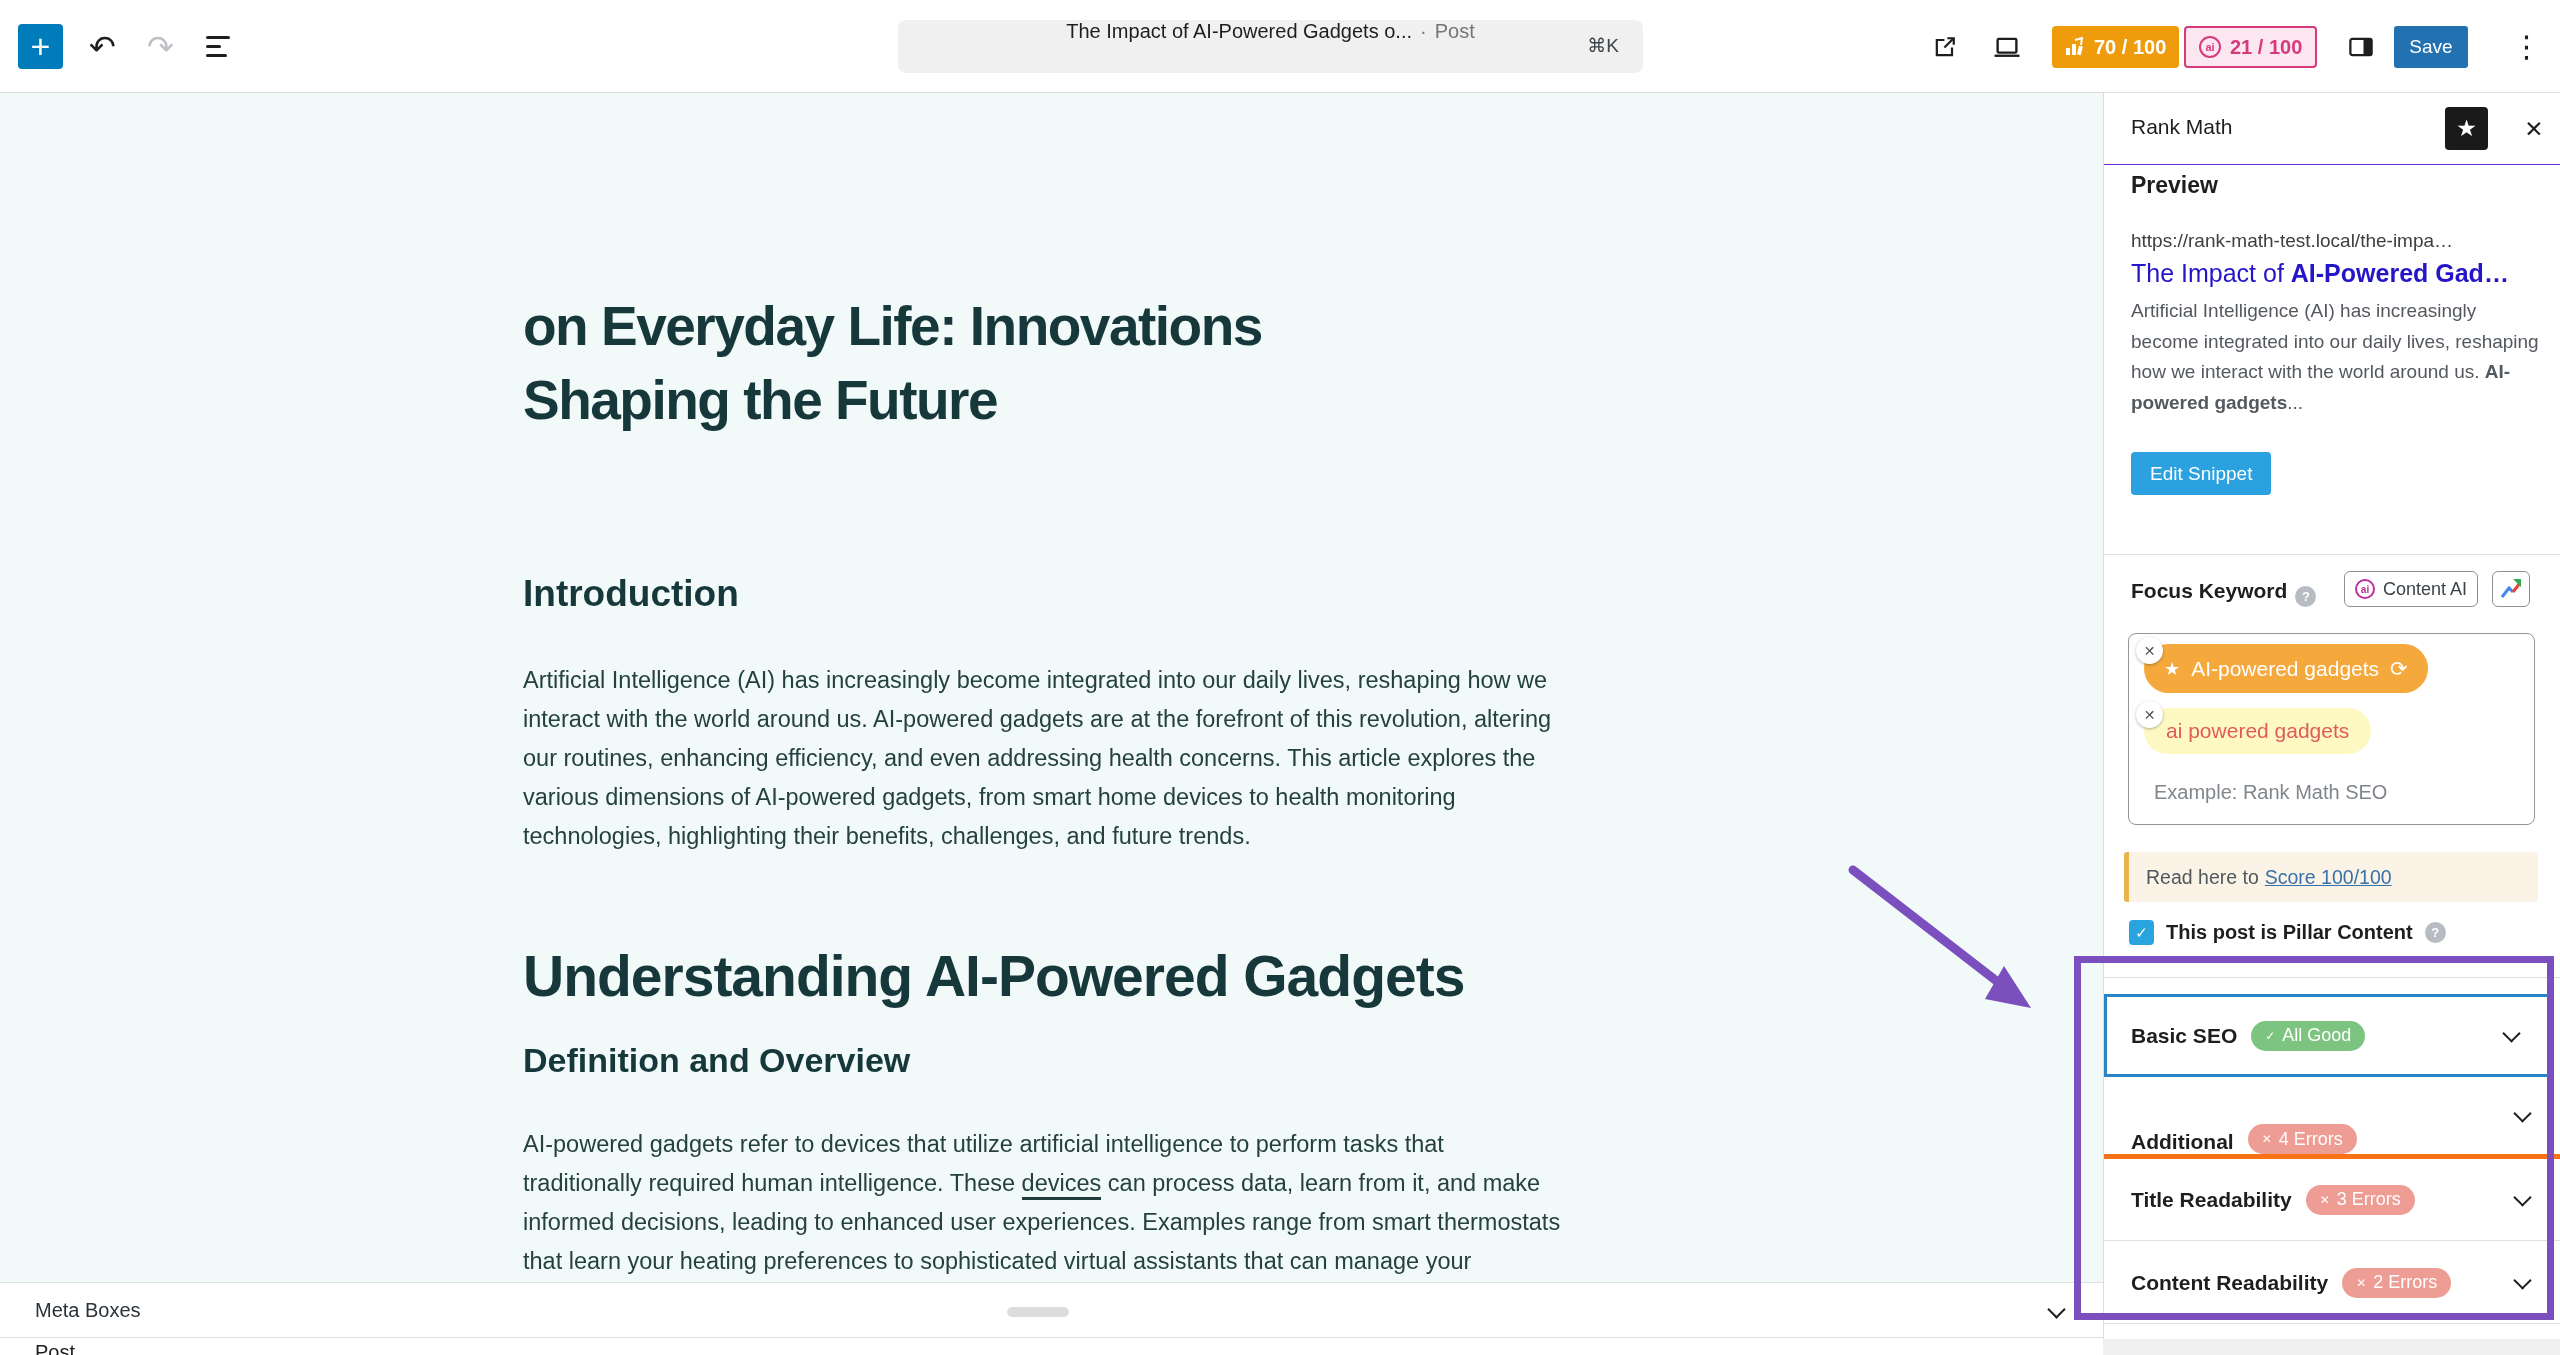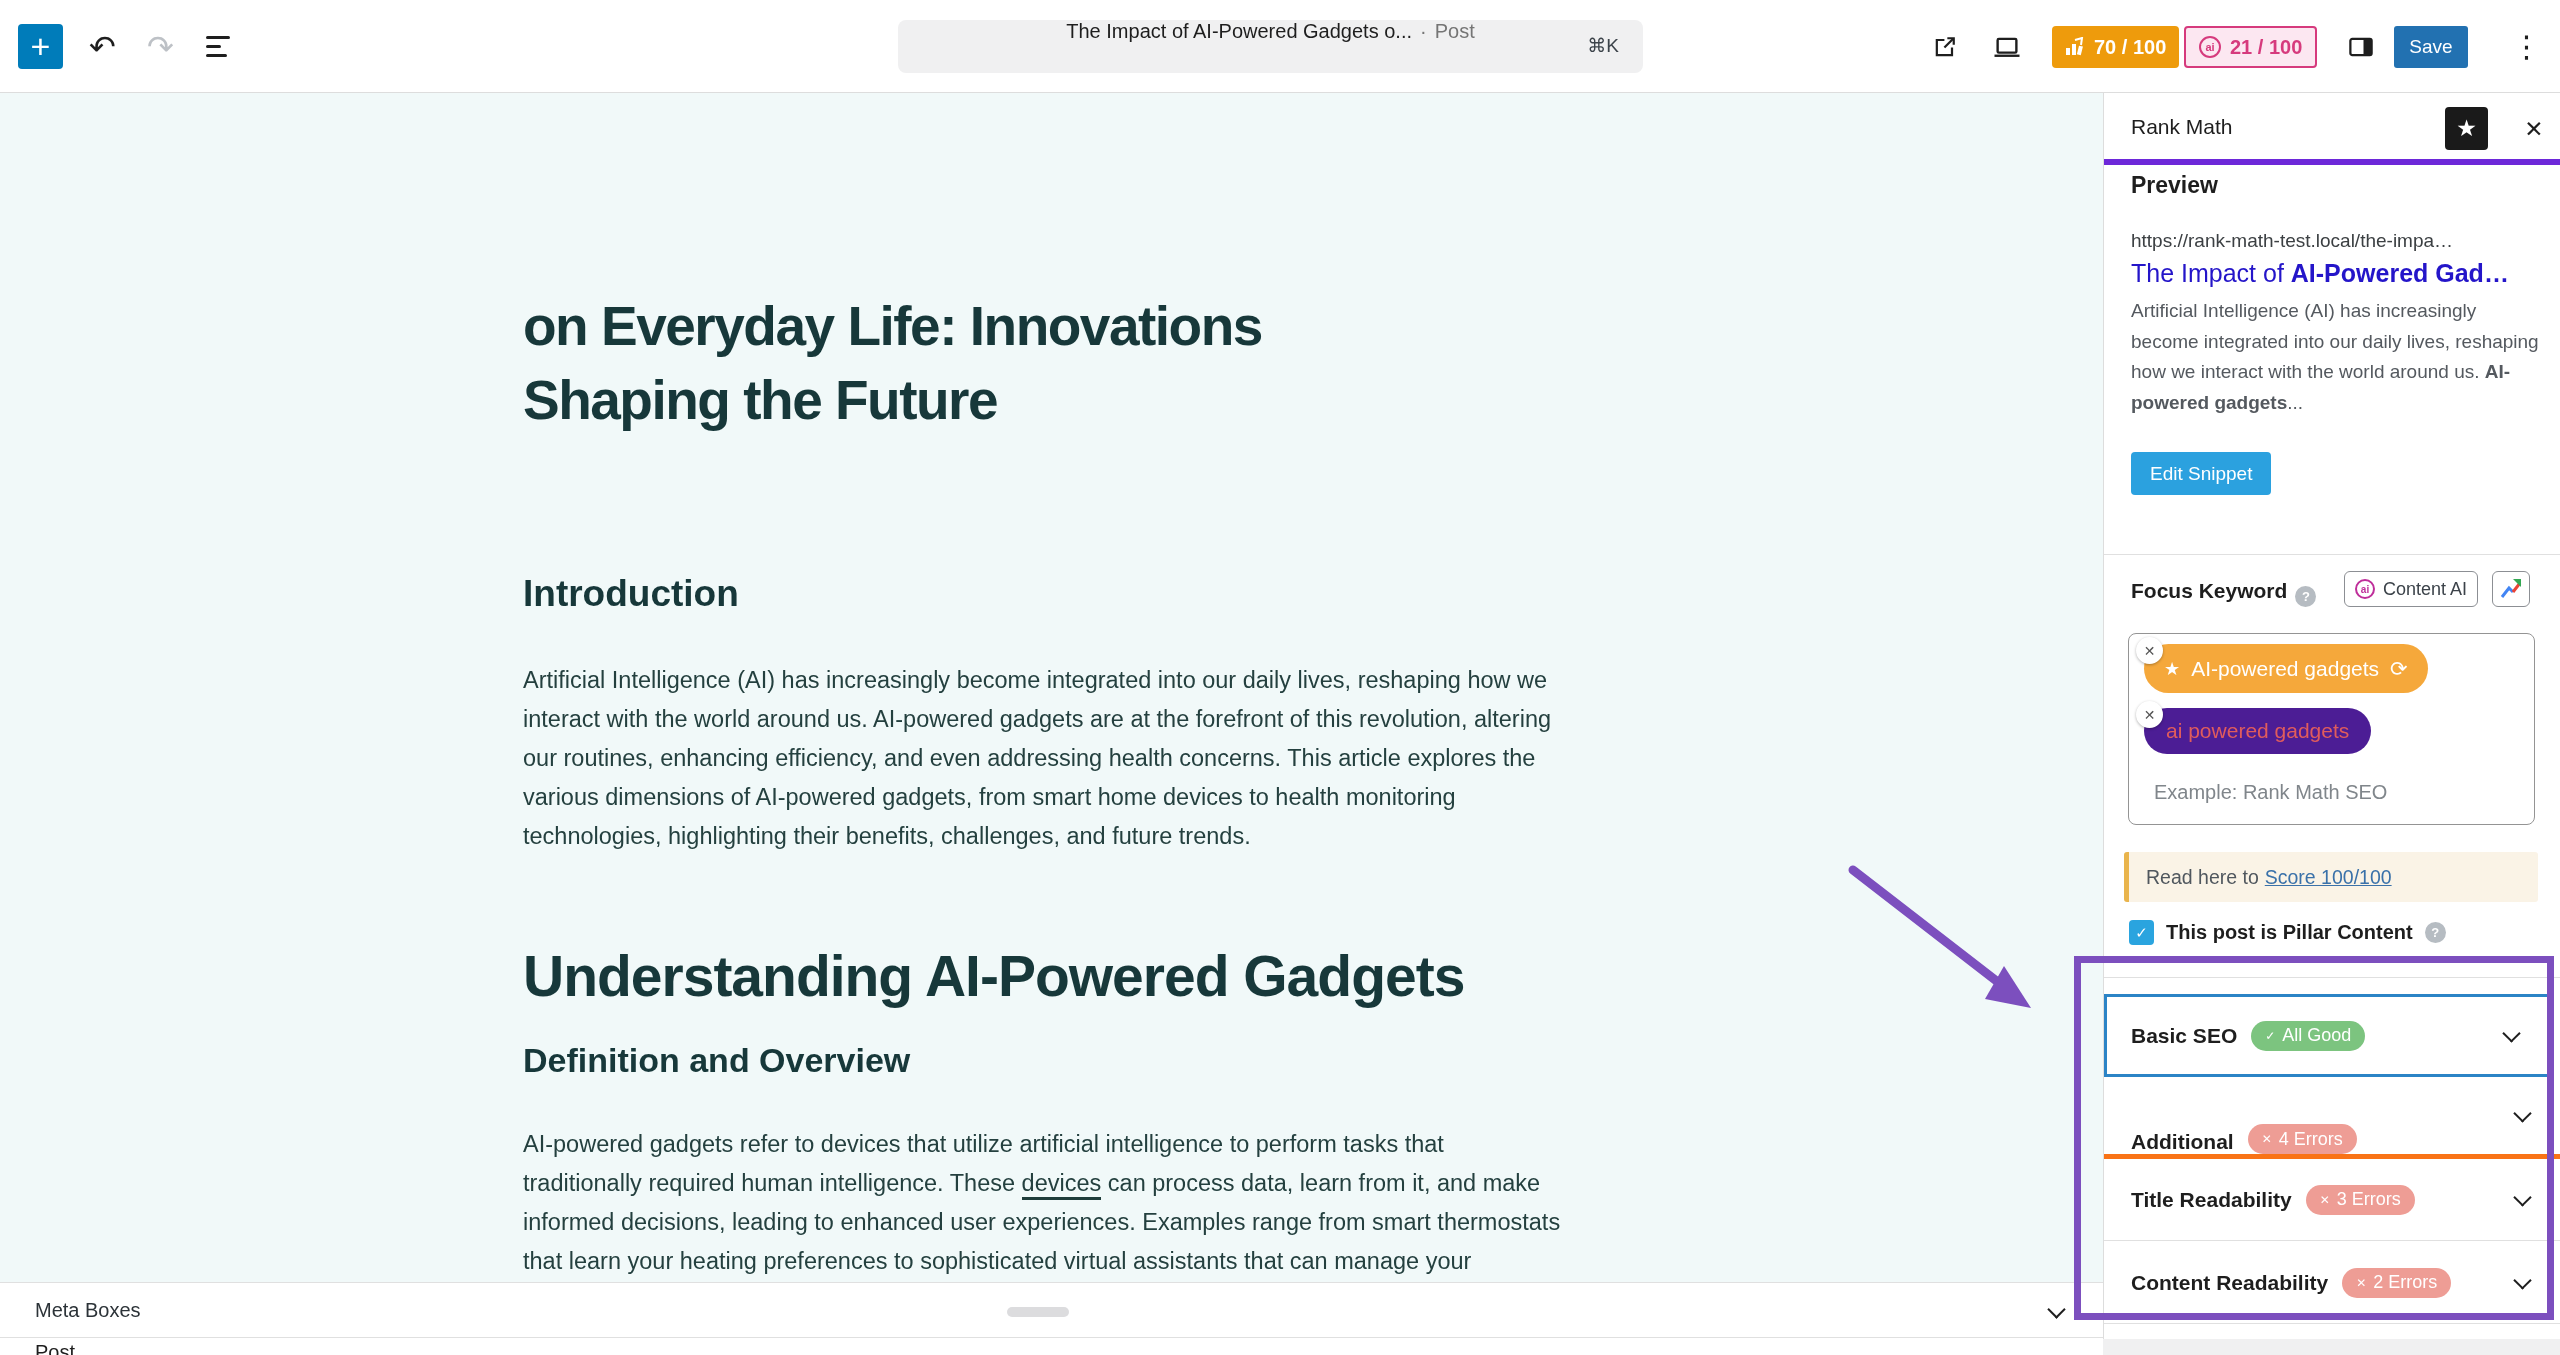--- a/index.html
+++ b/index.html
@@ -54,21 +54,21 @@
 
   
   #anno-box { position:absolute; left:2074px; top:956px; width:480px; height:364px;
     border:7px solid #7c4fbe; z-index:60; pointer-events:none; }
   #anno-arrow { position:absolute; left:1835px; top:848px; z-index:60; pointer-events:none; }
 
   
   #sidebar { position:absolute; left:2103px; top:93px; width:457px; height:1262px;
     background:#fff; border-left:1px solid #ddd; }
   #sb-header { position:absolute; left:0; top:0; width:457px; height:72px;
-    border-bottom:6px solid #6d28d9; }
+    border-bottom:1px solid #6d28d9; }
   #sb-title { position:absolute; left:27px; top:22px; font-size:21px; color:#1e1e1e; }
   #star-btn { position:absolute; left:341px; top:14px; width:43px; height:43px;
     background:#1a1a1a; border:none; border-radius:4px; color:#fff; font-size:23px; cursor:pointer; }
   #close-btn { position:absolute; left:412px; top:18px; width:36px; height:36px; border:none;
     background:transparent; font-size:23px; color:#1e1e1e; cursor:pointer; }
   #pv-head { position:absolute; left:27px; top:79px; font-size:23px; font-weight:600; color:#1e1e1e; }
   #pv-url { position:absolute; left:27px; top:137px; width:405px; font-size:19px; color:#3c4043;
     white-space:nowrap; overflow:hidden; }
   #pv-title { position:absolute; left:27px; top:166px; width:410px; font-size:25px; color:#2415c9;
     white-space:nowrap; overflow:hidden; cursor:pointer; }
@@ -90,21 +90,21 @@
   #cai-btn .ai-circle { border-color:#bf2e9a; color:#bf2e9a; width:20px; height:20px; font-size:10px; }
   #trends-btn { position:absolute; left:388px; top:478px; width:38px; height:36px;
     background:#fff; border:1px solid #8c8f94; border-radius:6px; display:flex;
     align-items:center; justify-content:center; cursor:pointer; }
   #kw-box { position:absolute; left:24px; top:540px; width:407px; height:192px;
     border:1.5px solid #949494; border-radius:8px; background:#fff; cursor:text; }
   .kw-pill { position:absolute; display:flex; align-items:center; border-radius:26px; }
   #kw-pill1 { left:15px; top:10px; height:49px; padding:0 20px; gap:11px; background:#f5a83b;
     color:#fff; font-size:21px; font-weight:500; }
   #kw-pill1 .st { font-size:18px; } #kw-pill1 .rf { font-size:21px; cursor:pointer; }
-  #kw-pill2 { left:15px; top:74px; height:46px; padding:0 22px; background:#4c1d95;
+  #kw-pill2 { left:15px; top:74px; height:46px; padding:0 22px; background:#fef9c3;
     color:#e05c5c; font-size:21px; }
   .x-badge { position:absolute; width:27px; height:27px; background:#fff; border-radius:50%;
     box-shadow:0 1px 3px rgba(0,0,0,.3); display:flex; align-items:center; justify-content:center;
     font-size:14px; color:#555; cursor:pointer; z-index:2; }
   #kw-x1 { left:7px; top:3px; } #kw-x2 { left:7px; top:67px; }
   #kw-ph { position:absolute; left:25px; top:147px; font-size:20px; color:#80868b; }
   #hint-box { position:absolute; left:20px; top:759px; width:414px; height:50px;
     background:#faf3e6; border-left:5px solid #e9b44c; border-radius:3px; display:flex;
     align-items:center; padding-left:17px; font-size:19.5px; color:#50575e; }
   #hint-box a { color:#3a71a9; font-weight:500; margin-left:6px; }

